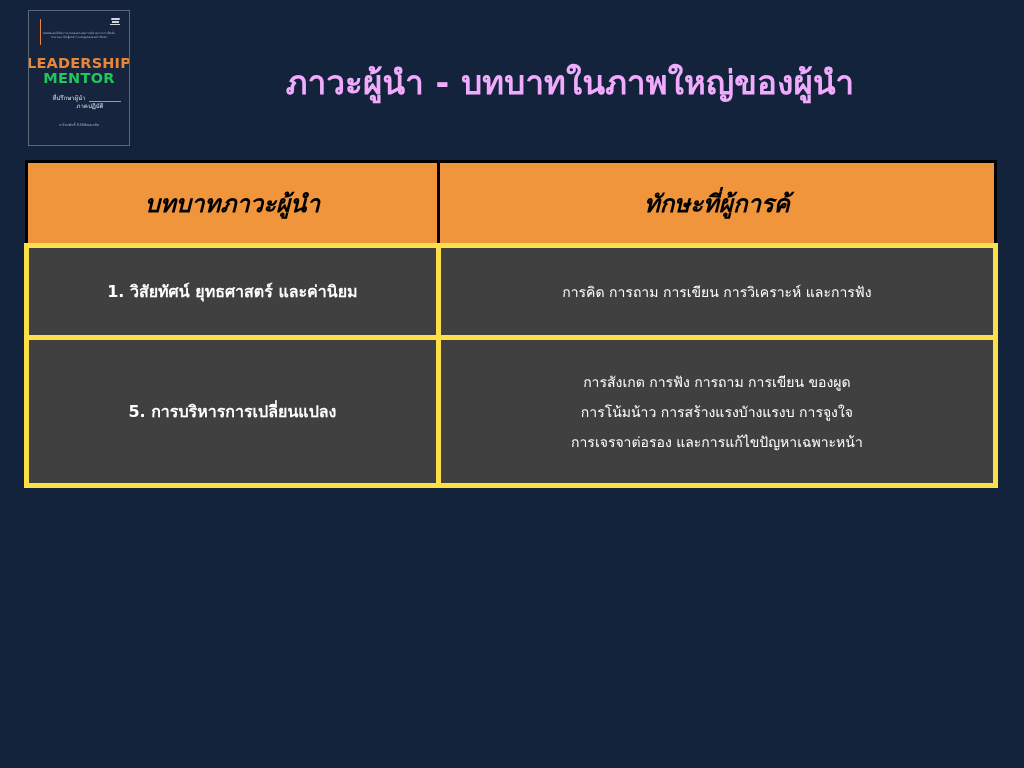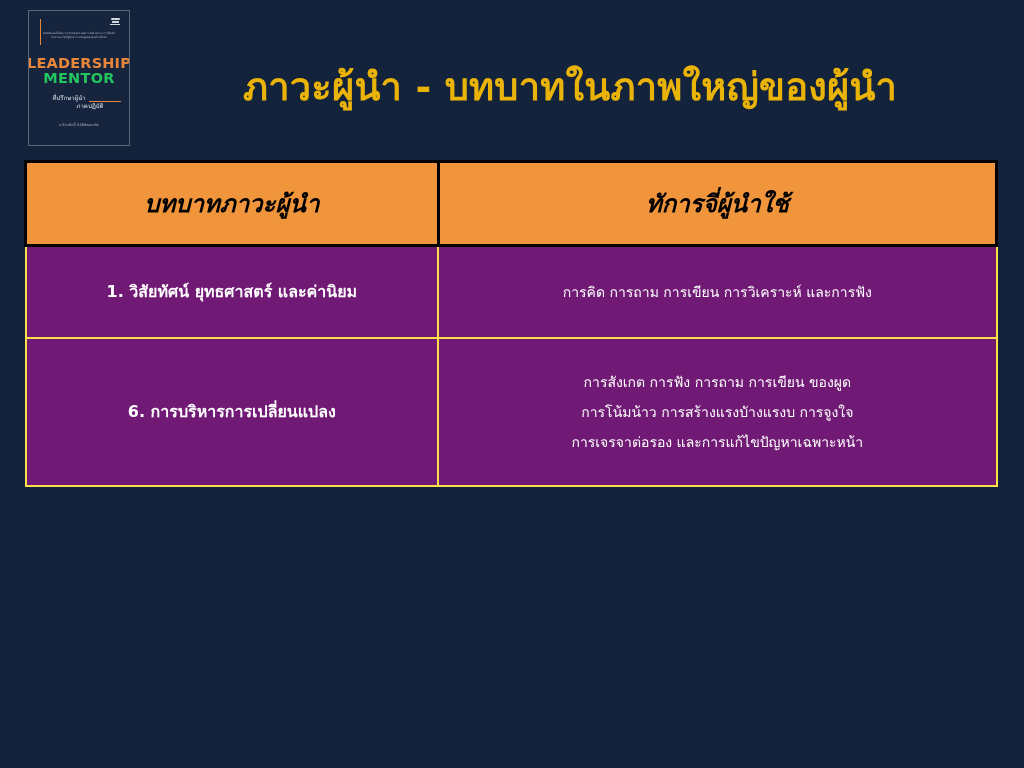--- a/index.html
+++ b/index.html
@@ -121,23 +121,23 @@
     letter-spacing: 0.1px;
   }
 
   
   .slide-title {
     position: absolute;
     left: 140px;
     top: 56px;
     width: 860px;
     text-align: center;
-    font-size: 38px;
-    font-weight: bold;
-    color: #eab308;
+    font-size: 33px;
+    font-weight: bold;
+    color: #f0abfc;
     letter-spacing: 0.2px;
     white-space: nowrap;
   }
 
   
   .table-wrap {
     position: absolute;
     left: 24px;
     top: 160px;
     width: 974px;
@@ -160,25 +160,25 @@
     height: 84px;
     border: 3px solid #000000;
     text-align: center;
     vertical-align: middle;
     padding: 4px 8px;
     font-style: italic;
   }
 
   tbody td {
     color: #ffffff;
-    border: 2px solid #fde047;
+    border: 5px solid #fde047;
     text-align: center;
     vertical-align: middle;
     padding: 10px 12px;
-    background: #701a75;
+    background: #404040;
   }
 
   tbody td.role {
     font-size: 16px;
     font-weight: bold;
   }
   tbody td.skills {
     font-size: 14px;
     font-weight: normal;
     line-height: 30px;
@@ -218,32 +218,32 @@
 
 <div class="table-wrap">
   <table class="matrix">
     <colgroup>
         <col class="c1">
         <col class="c2">
       </colgroup>
     <thead>
       <tr>
         <th>บทบาทภาวะผู้นำ</th>
-        <th>ทัการจี่ผู้นำใช้</th>
+        <th>ทักษะที่ผู้การค้</th>
       </tr>
     </thead>
     <tbody>
       <tr class="r1">
         <td class="role">1. วิสัยทัศน์ ยุทธศาสตร์ และค่านิยม</td>
         <td class="skills">
           <span class="skill-line">การคิด การถาม การเขียน การวิเคราะห์ และการฟัง</span>
         </td>
       </tr>
       <tr class="r4">
-        <td class="role">6. การบริหารการเปลี่ยนแปลง</td>
+        <td class="role">5. การบริหารการเปลี่ยนแปลง</td>
         <td class="skills">
           <span class="skill-line">การสังเกต การฟัง การถาม การเขียน ของผูด</span>
           <span class="skill-line">การโน้มน้าว การสร้างแรงบัางแรงบ การจูงใจ</span>
           <span class="skill-line">การเจรจาต่อรอง และการแก้ไขปัญหาเฉพาะหน้า</span>
         </td>
       </tr>
     </tbody>
   </table>
 </div>
 

